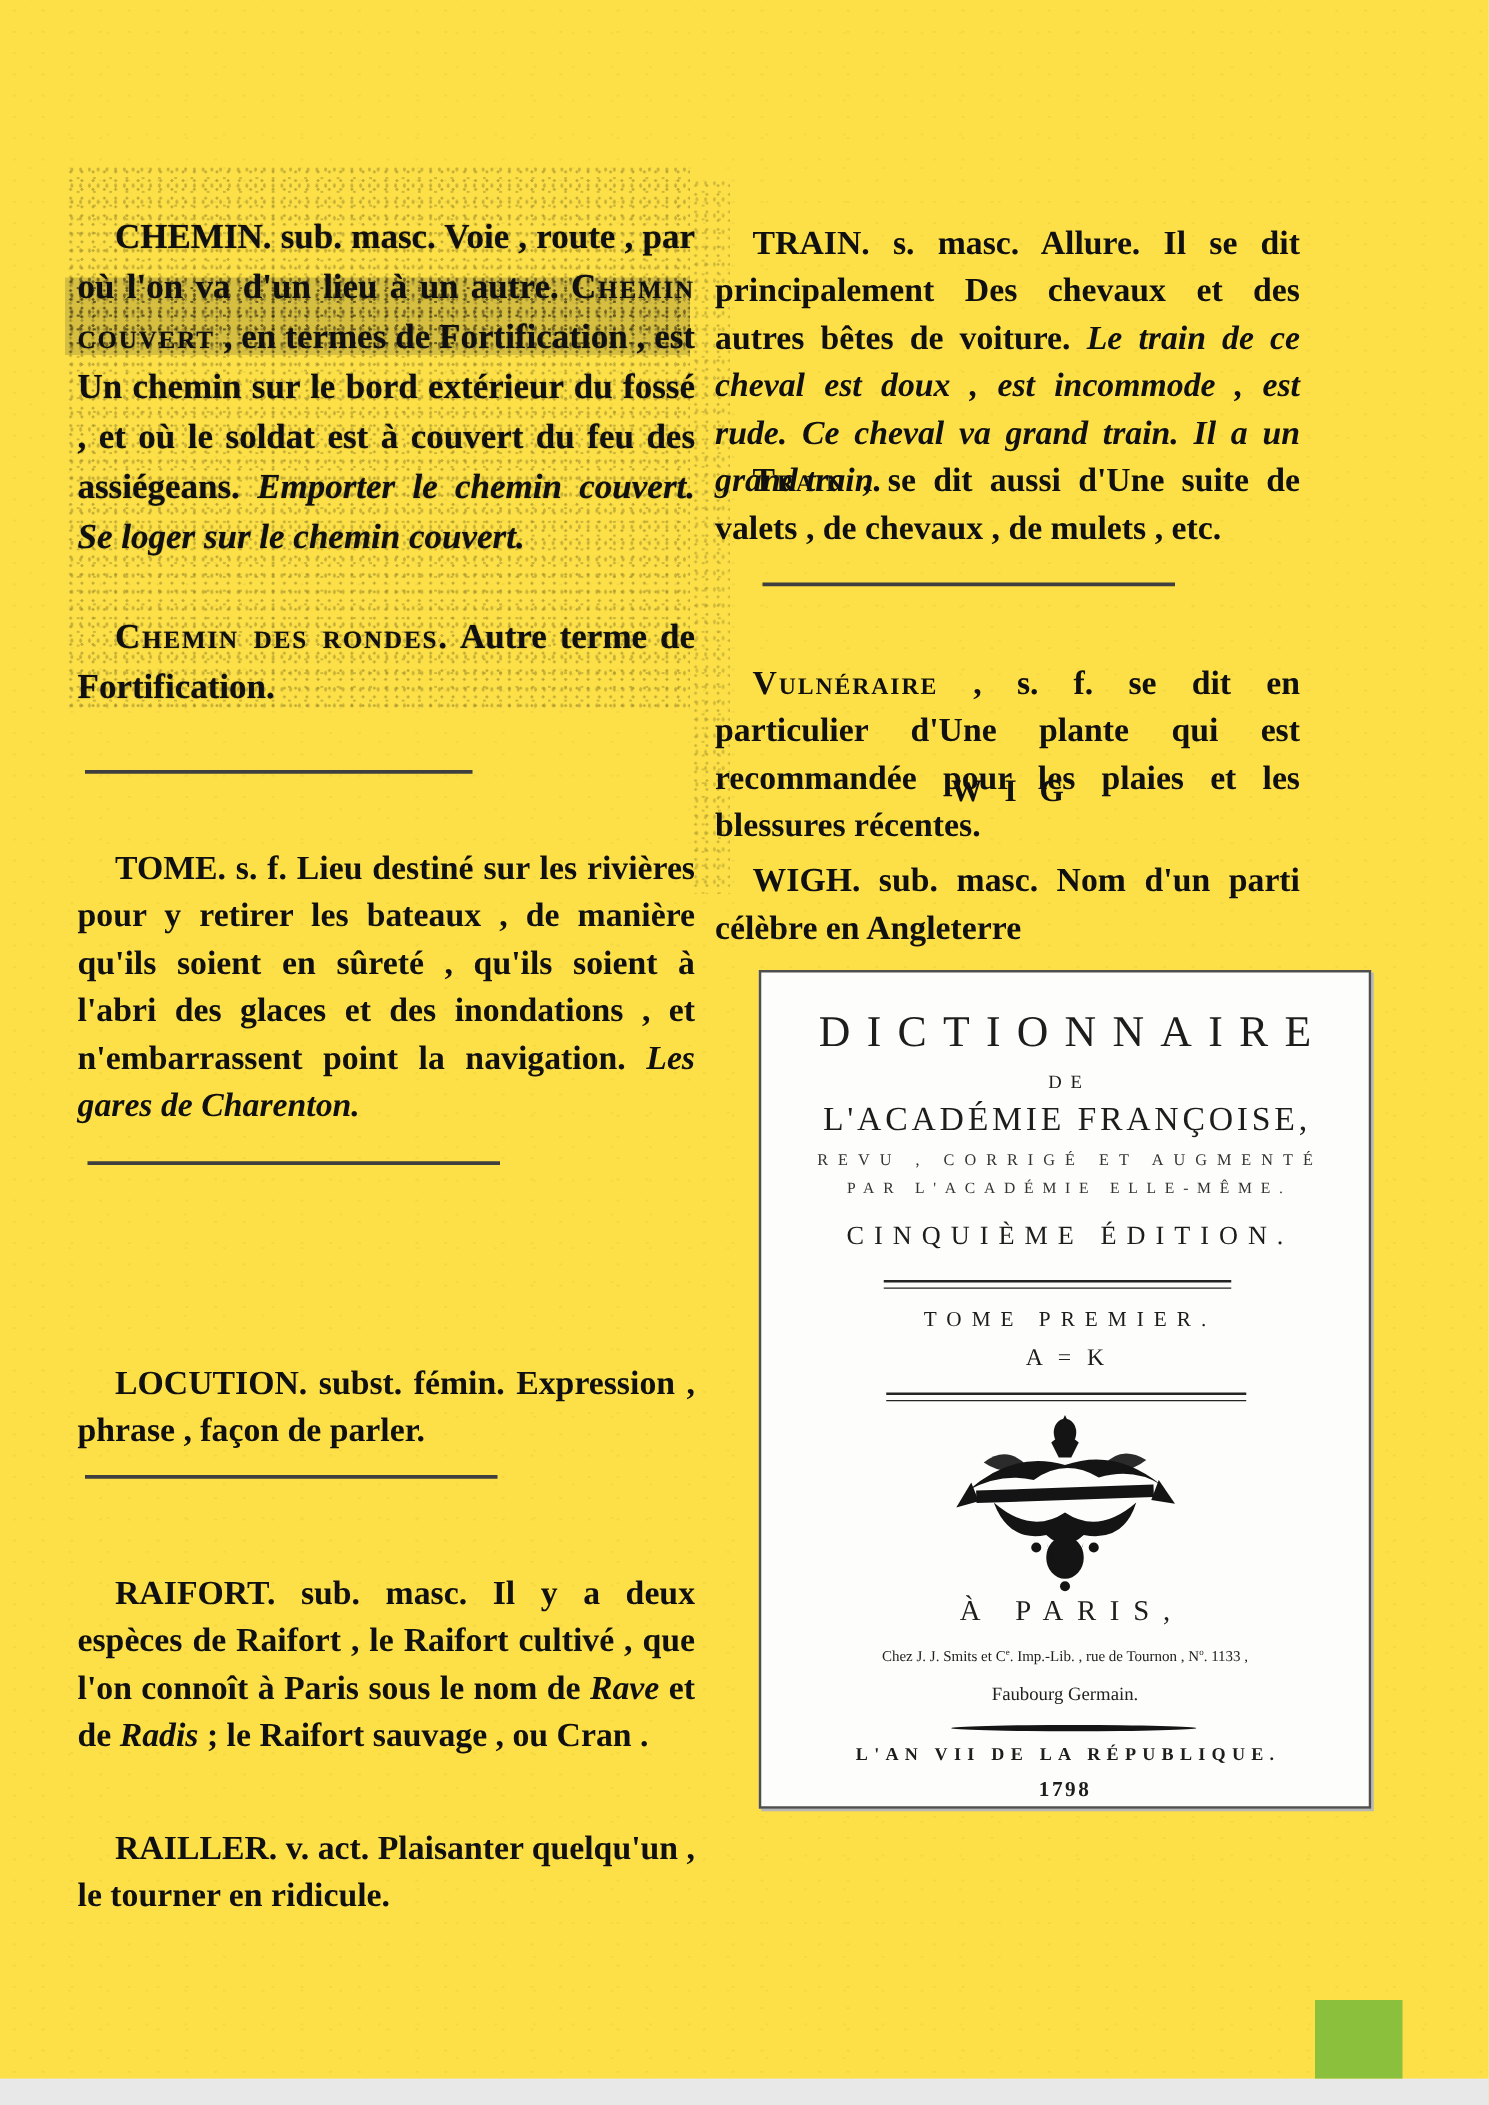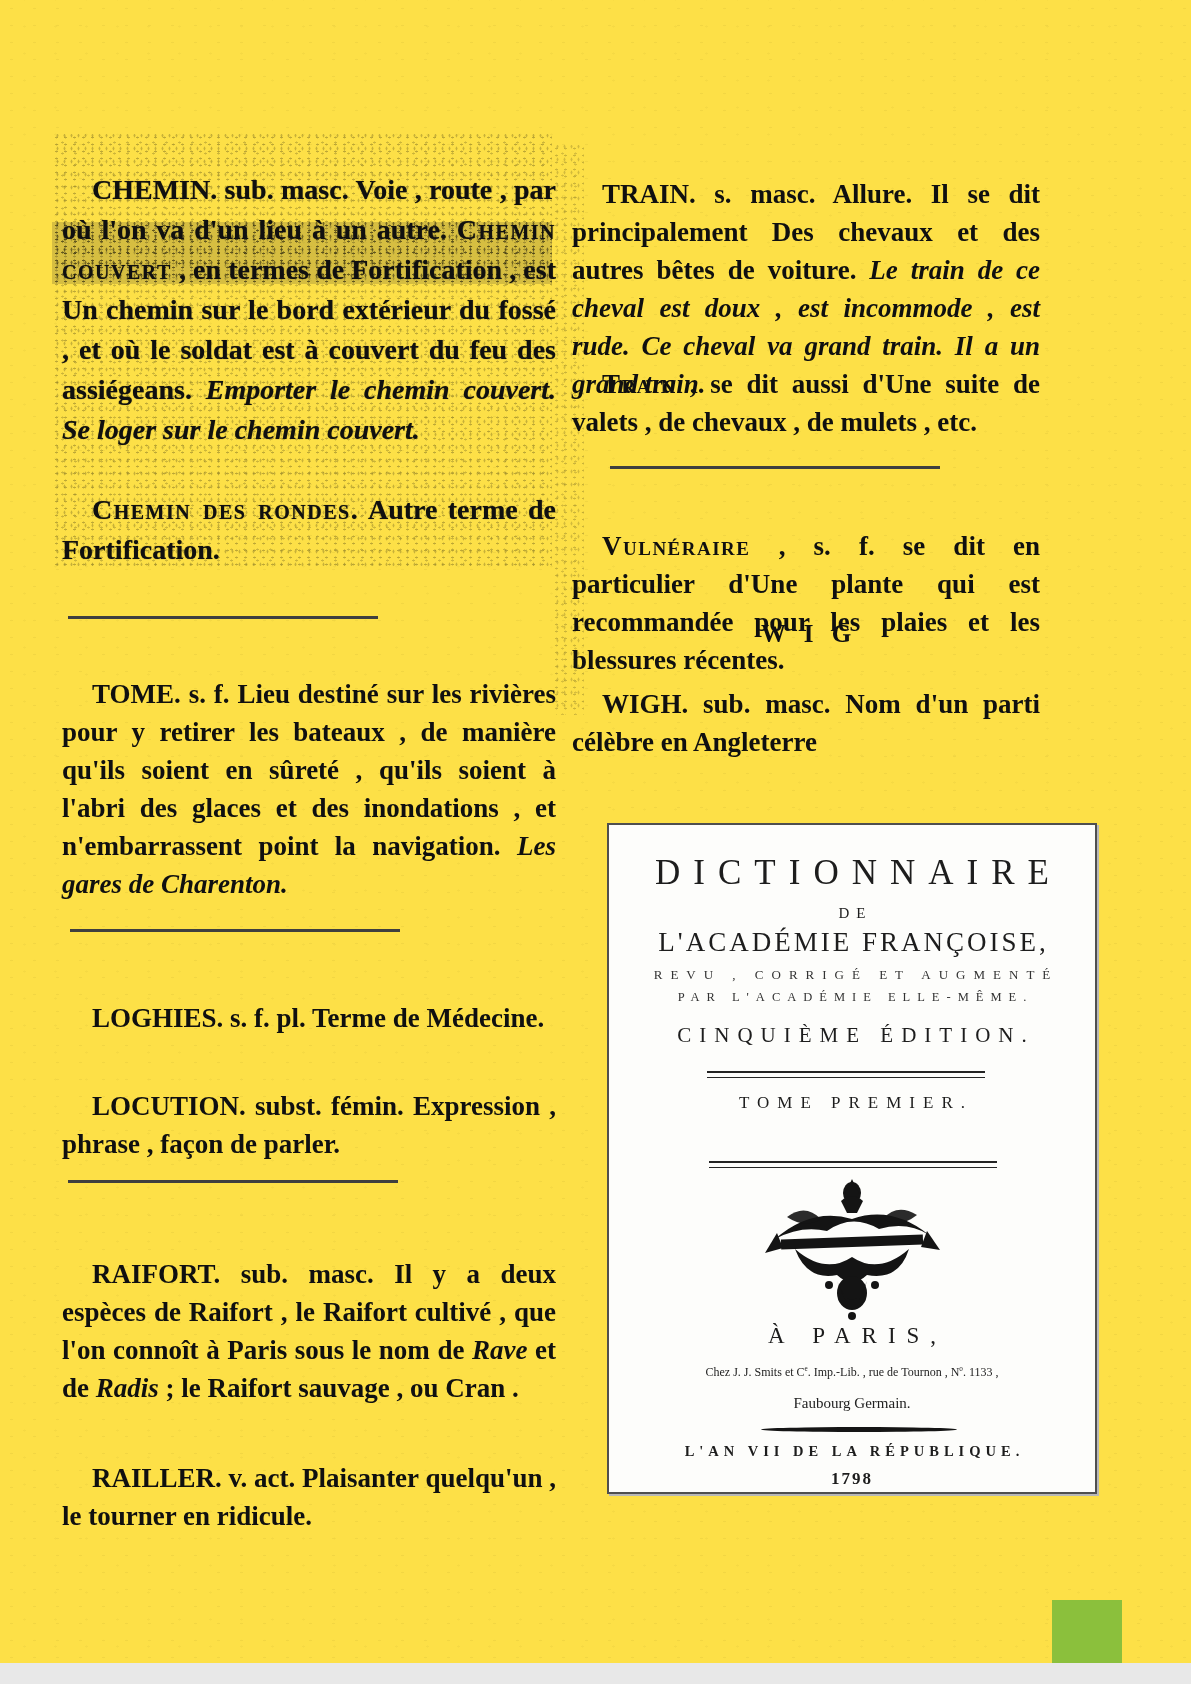--- a/index.html
+++ b/index.html
@@ -46,21 +46,21 @@
   .rule { position:absolute; height:3px; background:#3f3f3f; z-index:3; }
 
   .wig-head {
     position:absolute; left:572px; width:468px; top:620px;
     text-align:center; font-weight:bold; font-size:25px;
     letter-spacing:6px; text-indent:6px; color:#101010;
   }
 
   
   .titlepage {
-    position:absolute; left:607px; top:823px; width:490px; height:671px;
+    position:absolute; left:607px; top:776px; width:490px; height:671px;
     box-sizing:border-box; border:2px solid #4f4f4f; background:#fdfdfb;
     box-shadow:2px 2px 0 #b8b8b8; z-index:3;
   }
   .tp-line {
     position:absolute; left:0; width:100%; text-align:center;
     color:#1d1d1d; white-space:nowrap;
   }
   .drule { position:absolute; border-top:2px solid #242424; border-bottom:1px solid #242424; height:4px; }
   .swash {
     position:absolute; left:152px; top:602px; width:196px; height:5px;
@@ -91,23 +91,20 @@
   </p>
 
   <div class="rule" style="top:616px; left:68px; width:310px"></div>
 
   <p class="entry" style="top:648px">
     <span class="hw">TOME.</span><span> s. f. Lieu destiné sur les rivières pour y retirer les bateaux , de manière qu'ils soient en sûreté , qu'ils soient à l'abri des glaces et des inondations , et n'embarrassent point la navigation. </span><span class="it">Les gares de Charenton.</span>
   </p>
 
   <div class="rule" style="top:929px; left:70px; width:330px"></div>
 
-  <p class="entry" style="top:972px">
-    <span class="hw">LOGHIES.</span><span> s. f. pl. Terme de Médecine.</span>
-  </p>
   <p class="entry" style="top:1060px">
     <span class="hw">LOCUTION.</span><span> subst. fémin. Expression , phrase , façon de parler.</span>
   </p>
 
   <div class="rule" style="top:1180px; left:68px; width:330px"></div>
 
   <p class="entry" style="top:1432px">
     <span class="hw">RAILLER.</span><span> v. act. Plaisanter quelqu'un , le tourner en ridicule.</span>
   </p>
   <p class="entry" style="top:1228px">
@@ -137,20 +134,21 @@
     <div class="tp-line" style="top:28px; font-size:35px; letter-spacing:13px; text-indent:13px">DICTIONNAIRE</div>
     <div class="tp-line" style="top:80px; font-size:15px; letter-spacing:7px; text-indent:7px">DE</div>
     <div class="tp-line" style="top:102px; font-size:27px; letter-spacing:3px; text-indent:3px">L'ACADÉMIE FRANÇOISE,</div>
     <div class="tp-line" style="top:142px; font-size:13px; letter-spacing:8px; text-indent:8px; color:#333">REVU , CORRIGÉ ET AUGMENTÉ</div>
     <div class="tp-line" style="top:165px; font-size:12.5px; letter-spacing:7px; text-indent:7px; color:#333">PAR L'ACADÉMIE ELLE-MÊME.</div>
     <div class="tp-line" style="top:198px; font-size:21px; letter-spacing:8px; text-indent:8px">CINQUIÈME ÉDITION.</div>
 
     <div class="drule" style="top:246px; left:98px; width:278px"></div>
 
     <div class="tp-line" style="top:268px; font-size:17px; letter-spacing:8px; text-indent:8px">TOME PREMIER.</div>
+    <div class="tp-line" style="top:298px; font-size:19px; letter-spacing:4px; text-indent:4px">A = K</div>
 
     <div class="drule" style="top:336px; left:100px; width:288px"></div>
 
     <svg class="vignette" width="190" height="145" viewBox="0 0 190 145">
       <g fill="#141414">
         <ellipse cx="95" cy="16" rx="9" ry="11"></ellipse>
         <path d="M95 2 l7 15 -14 0 z"></path>
         <path d="M84 24 q11 -10 22 0 l-6 12 -10 0 z"></path>
         <path d="M18 62 Q55 30 95 42 Q135 28 172 58 Q150 44 122 52 Q95 36 70 54 Q44 48 18 62 z"></path>
         <path d="M30 40 q18 -14 34 2 q-16 10 -34 -2 z" opacity=".9"></path>

